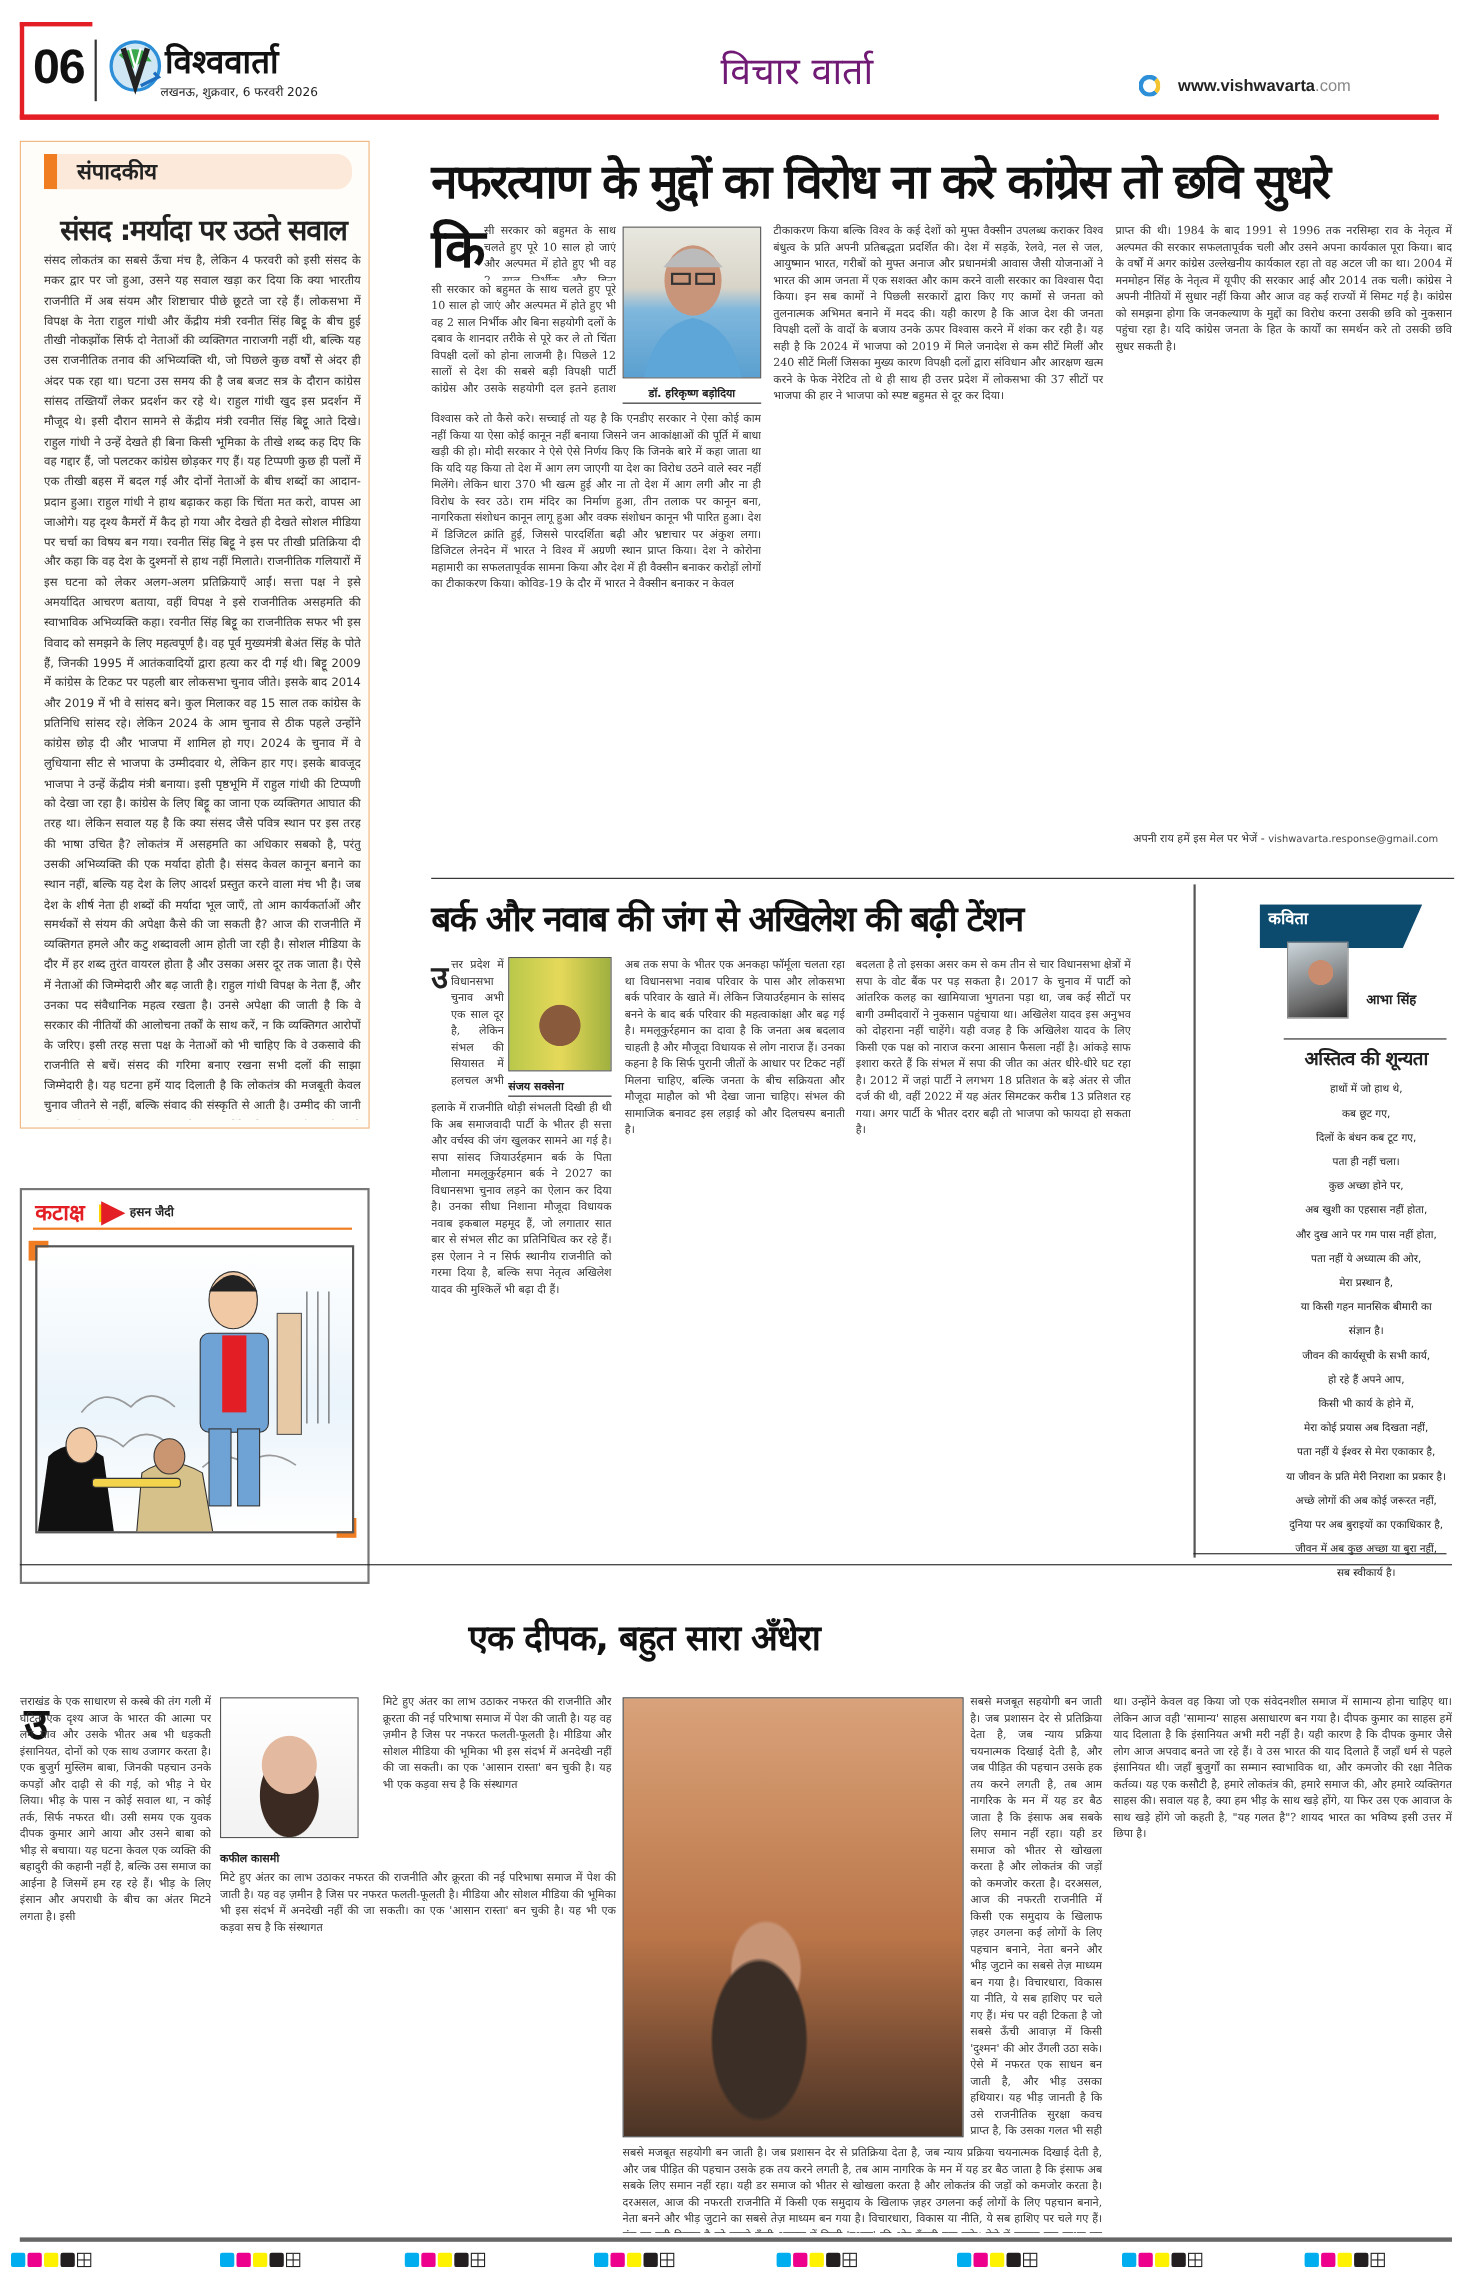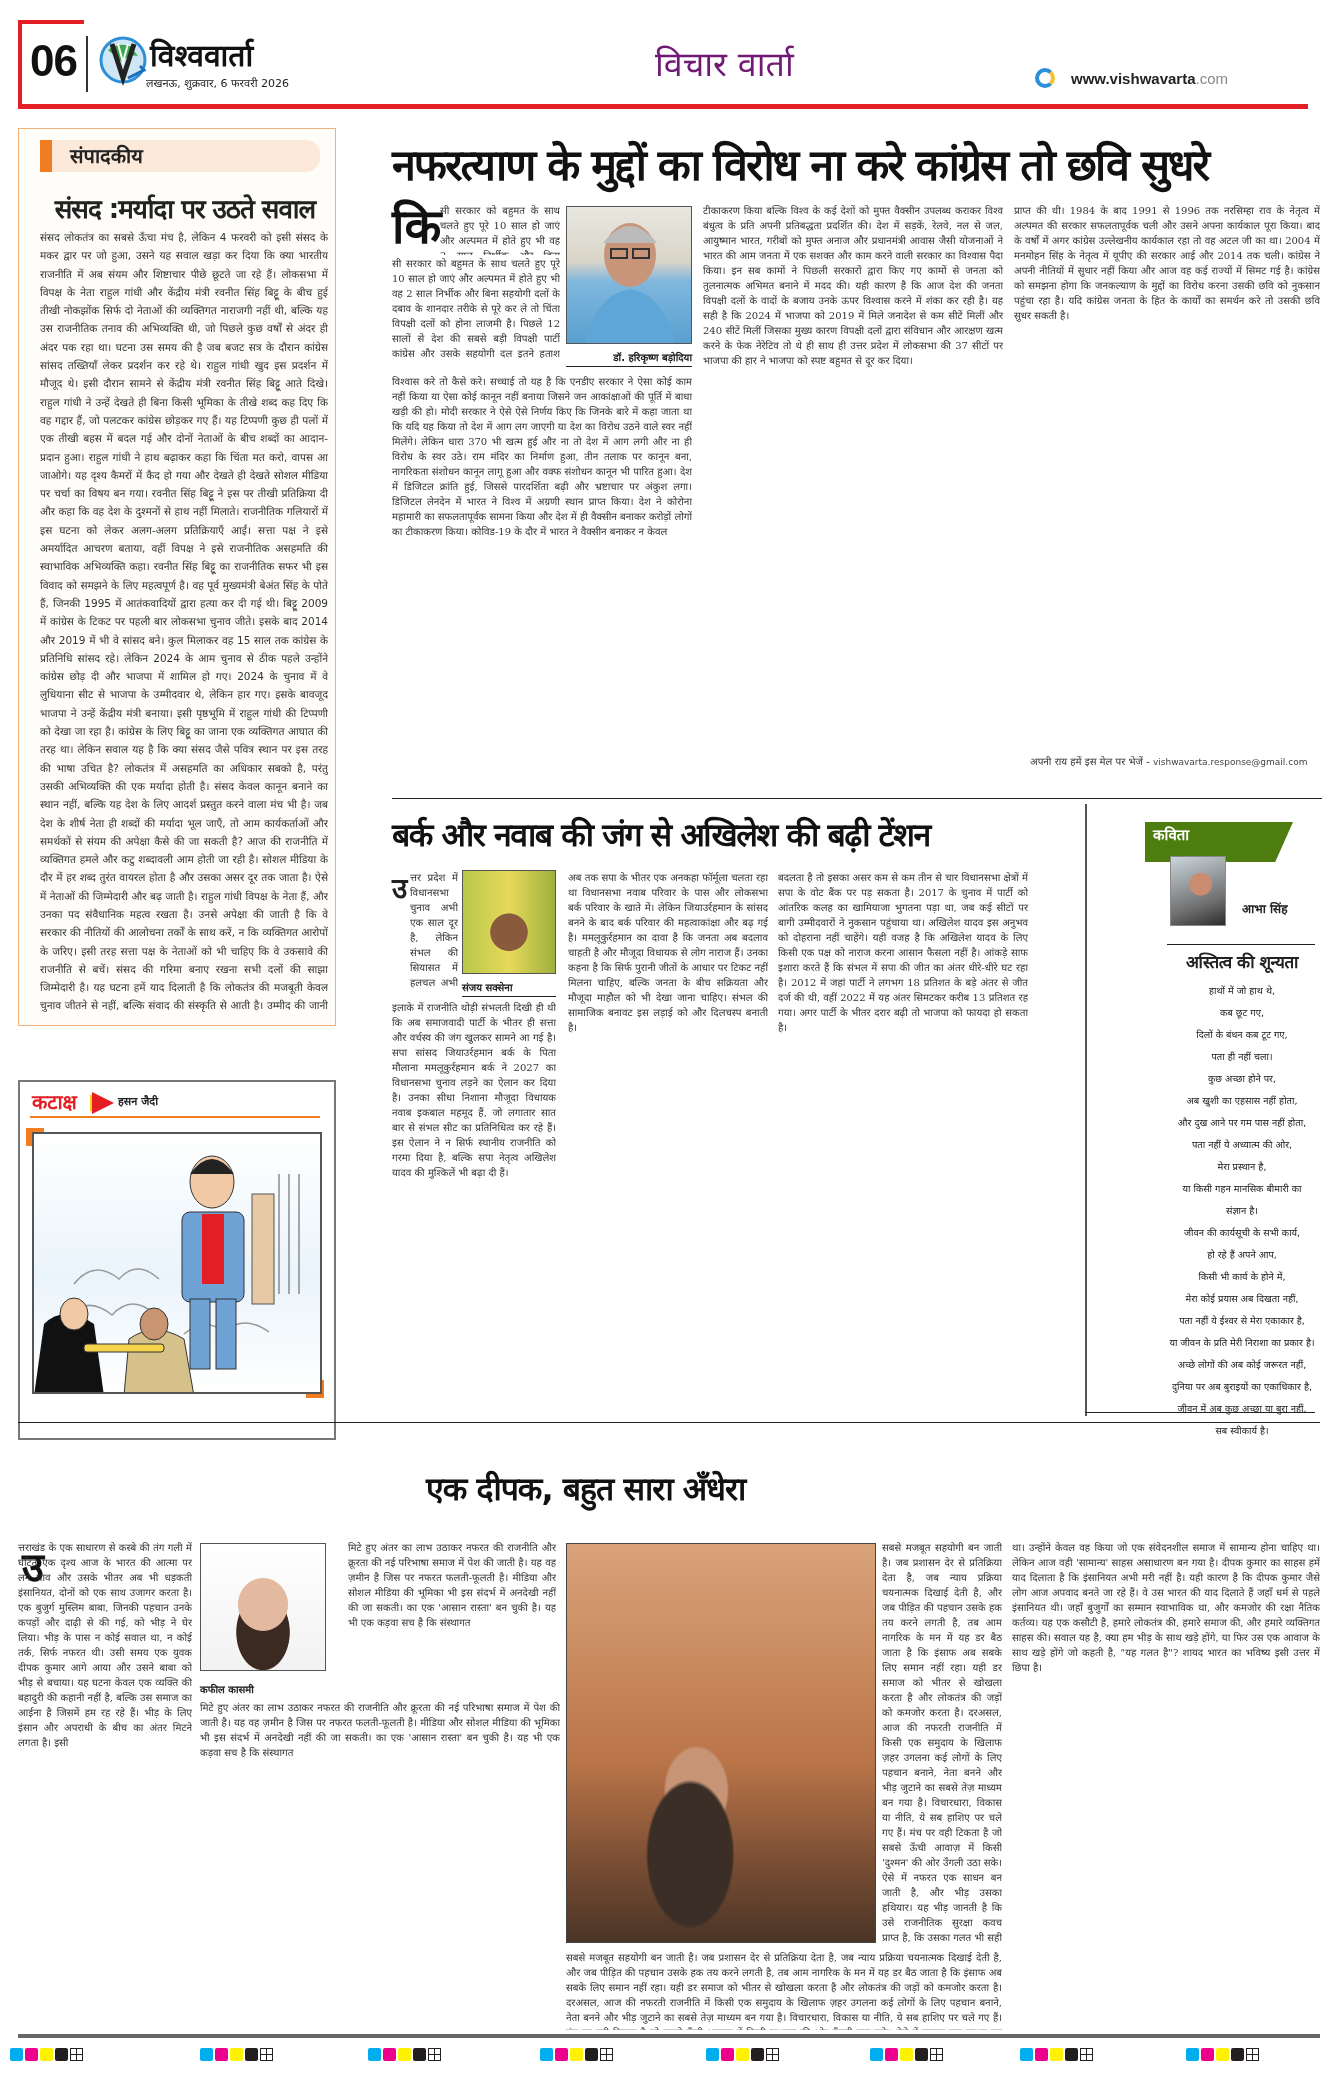--- a/index.html
+++ b/index.html
@@ -33,27 +33,27 @@
 #cartoon-arrow{left:92px;top:1092px;width:0;height:0;border-top:11px solid transparent;border-bottom:11px solid transparent;border-left:22px solid #e31e24}
 #cartoon-arrow2{left:90px;top:1095px;width:8px;height:16px;background:#ffd400}
 #cartoonist{left:118px;top:1093px;font:bold 11px "DejaVu Sans",sans-serif;color:#222}
 #cartoon-rule{left:30px;top:1116px;width:290px;height:2px;background:#f07d22}
 #cartoon-img{left:32px;top:1132px;width:290px;height:262px;border:2px solid #555;background:linear-gradient(180deg,#fff 0%,#eaf4fb 55%,#fff 100%);overflow:hidden}
 .c-corner{width:18px;height:18px;background:#f07d22}
 
 #a1-title{left:392px;top:134px;width:930px;font:bold 43px "DejaVu Sans",sans-serif;color:#111;letter-spacing:-2px;white-space:nowrap}
 #a1-drop{left:392px;top:192px;font:bold 48px "DejaVu Serif",serif;color:#111}
 #a1-photo{left:566px;top:206px;width:126px;height:138px;border:1px solid #555;background:linear-gradient(180deg,#e8e8e0 0%,#d9d4c8 40%,#7fb7dd 55%,#5aa0d0 100%);overflow:hidden}
-#a1-byline{left:566px;top:350px;width:126px;font:bold 10px "DejaVu Sans",sans-serif;text-align:right}
+#a1-byline{left:566px;top:350px;width:126px;font:bold 10px "DejaVu Sans",sans-serif;text-align:center}
 
 #a2-title{left:392px;top:812px;width:660px;font:bold 32px "DejaVu Sans",sans-serif;color:#111;letter-spacing:-1.5px;white-space:nowrap}
 #a2-photo{left:462px;top:870px;width:94px;height:104px;border:1px solid #555;background:radial-gradient(circle at 50% 60%,#8a5a3c 0 24%,transparent 25%),linear-gradient(90deg,#b9c84a,#e6d95a 50%,#9fb03e)}
 #a2-byline{left:462px;top:980px;width:94px;font:bold 10px "DejaVu Sans",sans-serif;}
 
-#poem-tag{left:1145px;top:822px;width:148px;height:40px;background:#4d7c0f;clip-path:polygon(0 0,100% 0,88% 100%,0 100%)}
+#poem-tag{left:1145px;top:822px;width:148px;height:40px;background:#0c4a6e;clip-path:polygon(0 0,100% 0,88% 100%,0 100%)}
 #poem-tag span{position:absolute;left:8px;top:2px;font:bold 15px "DejaVu Sans",sans-serif;color:#fff}
 #poem-photo{left:1170px;top:856px;width:56px;height:70px;border:1px solid #888;background:radial-gradient(circle at 55% 40%,#c98c6e 0 22%,transparent 23%),linear-gradient(160deg,#cbd6dc,#6b6b6b 70%,#2b2b2b)}
 #poem-author{left:1242px;top:900px;font:bold 12px "DejaVu Sans",sans-serif;color:#222}
 #poem-rule{left:1167px;top:944px;width:148px;height:1px;background:#222}
 #poem-title{left:1165px;top:950px;width:154px;text-align:center;font:bold 17px "DejaVu Sans",sans-serif;color:#222;letter-spacing:-.5px}
 #poem-body{left:1150px;top:980px;width:184px;text-align:center;font:9.5px/22px "DejaVu Sans",sans-serif;color:#222}
 #poem-bottom{left:1085px;top:1412px;width:230px;height:1px;background:#222}
 #response{left:1030px;top:754px;font:10px "DejaVu Sans",sans-serif;color:#333}
 #response .mail{font-size:9px;color:#444}
 

